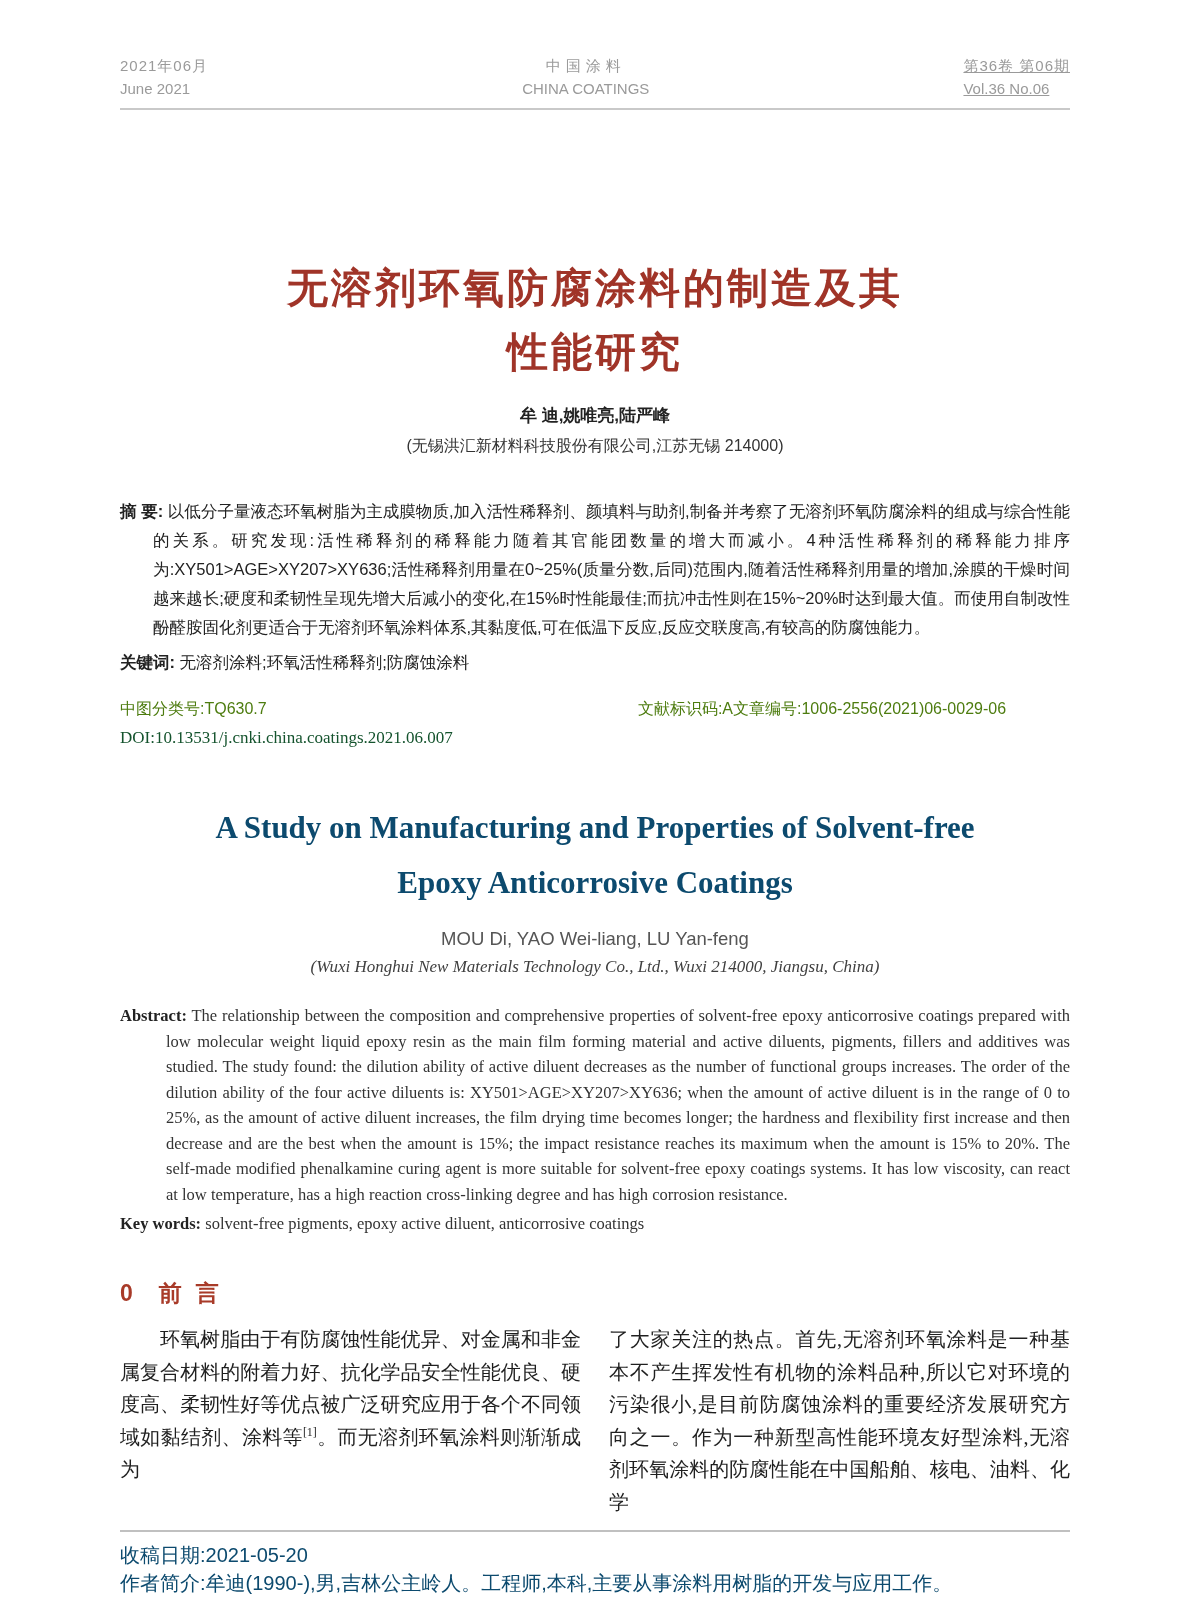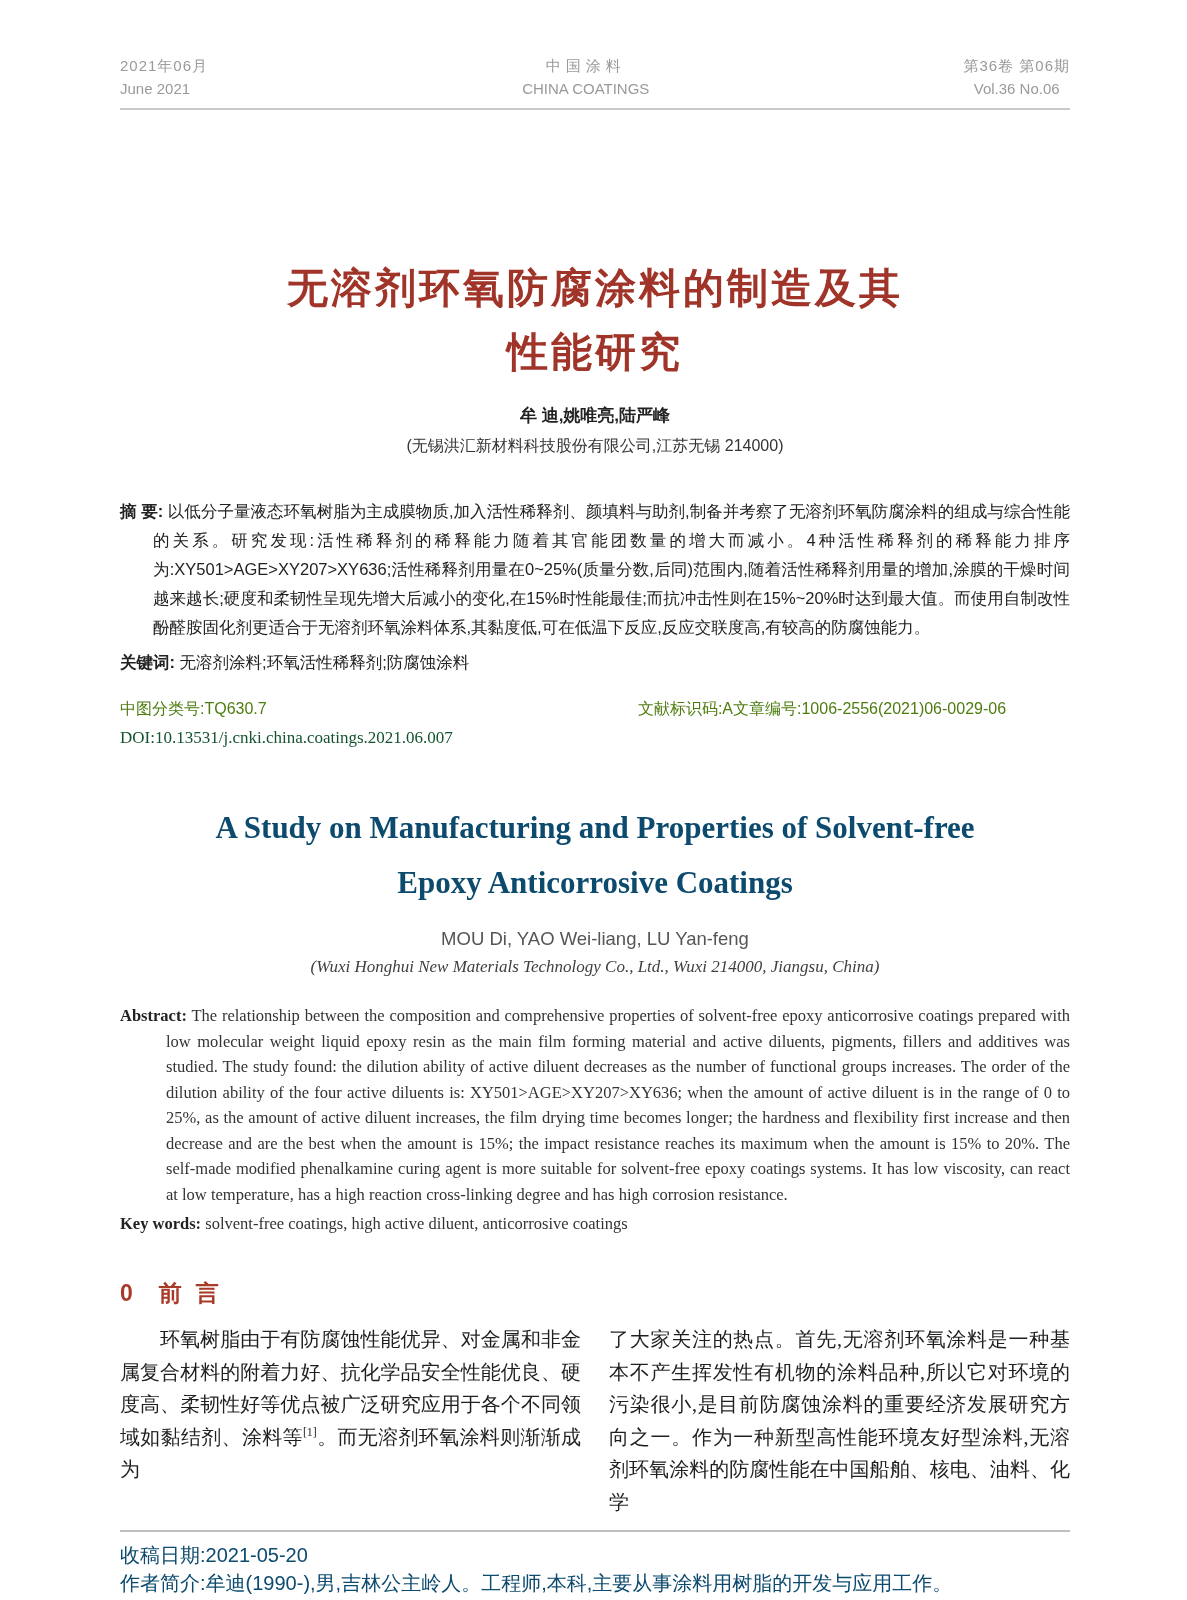--- a/index.html
+++ b/index.html
@@ -21,21 +21,21 @@
   .jheader {
     padding-top: 54px;
     display: flex; justify-content: space-between; align-items: flex-end;
     border-bottom: 2px solid #c9c9c9;
     padding-bottom: 8px;
     color: #9a9a9a;
     font-family: "Liberation Sans", sans-serif;
     font-size: 15px; line-height: 23px;
   }
   .jheader .col-center { text-align: center; }
-  .jheader .col-right  { text-align: center; }
+  .jheader .col-right  { text-align: left; text-decoration: underline; }
   .jheader .cn { letter-spacing: 5px; }
   .jheader .col-left .cn, .jheader .col-right .cn { letter-spacing: 1px; }
 
   
   .cn-title {
     margin: 146px auto 16px auto;
     text-align: center;
     color: #a03428;
     font-family: Liberation Serif, serif;
     font-weight: bold;
@@ -209,21 +209,21 @@
   </div>
   <div class="en-authors">MOU Di, YAO Wei-liang, LU Yan-feng</div>
   <div class="en-affiliation">(Wuxi Honghui New Materials Technology Co., Ltd., Wuxi 214000, Jiangsu, China)</div>
 
   <div class="en-abstract">
     <span class="label">Abstract:</span>
     <span>The relationship between the composition and comprehensive properties of solvent-free epoxy anticorrosive coatings prepared with low molecular weight liquid epoxy resin as the main film forming material and active diluents, pigments, fillers and additives was studied. The study found: the dilution ability of active diluent decreases as the number of functional groups increases. The order of the dilution ability of the four active diluents is: XY501&gt;AGE&gt;XY207&gt;XY636; when the amount of active diluent is in the range of 0 to 25%, as the amount of active diluent increases, the film drying time becomes longer; the hardness and flexibility first increase and then decrease and are the best when the amount is 15%; the impact resistance reaches its maximum when the amount is 15% to 20%. The self-made modified phenalkamine curing agent is more suitable for solvent-free epoxy coatings systems. It has low viscosity, can react at low temperature, has a high reaction cross-linking degree and has high corrosion resistance.</span>
   </div>
   <div class="en-keywords">
     <span class="label">Key words:</span>
-    <span>solvent-free coatings, high active diluent, anticorrosive coatings</span>
+    <span>solvent-free pigments, epoxy active diluent, anticorrosive coatings</span>
   </div>
 
   <div class="section-heading">
     <span class="sec-num">0</span><span class="sec-title">前言</span>
   </div>
   <div class="body-cols">
     <div class="col">
       <p class="indent"><span>环氧树脂由于有防腐蚀性能优异、对金属和非金属复合材料的附着力好、抗化学品安全性能优良、硬度高、柔韧性好等优点被广泛研究应用于各个不同领域如黏结剂、涂料等</span><sup>[1]</sup><span>。而无溶剂环氧涂料则渐渐成为</span></p>
     </div>
     <div class="col">

